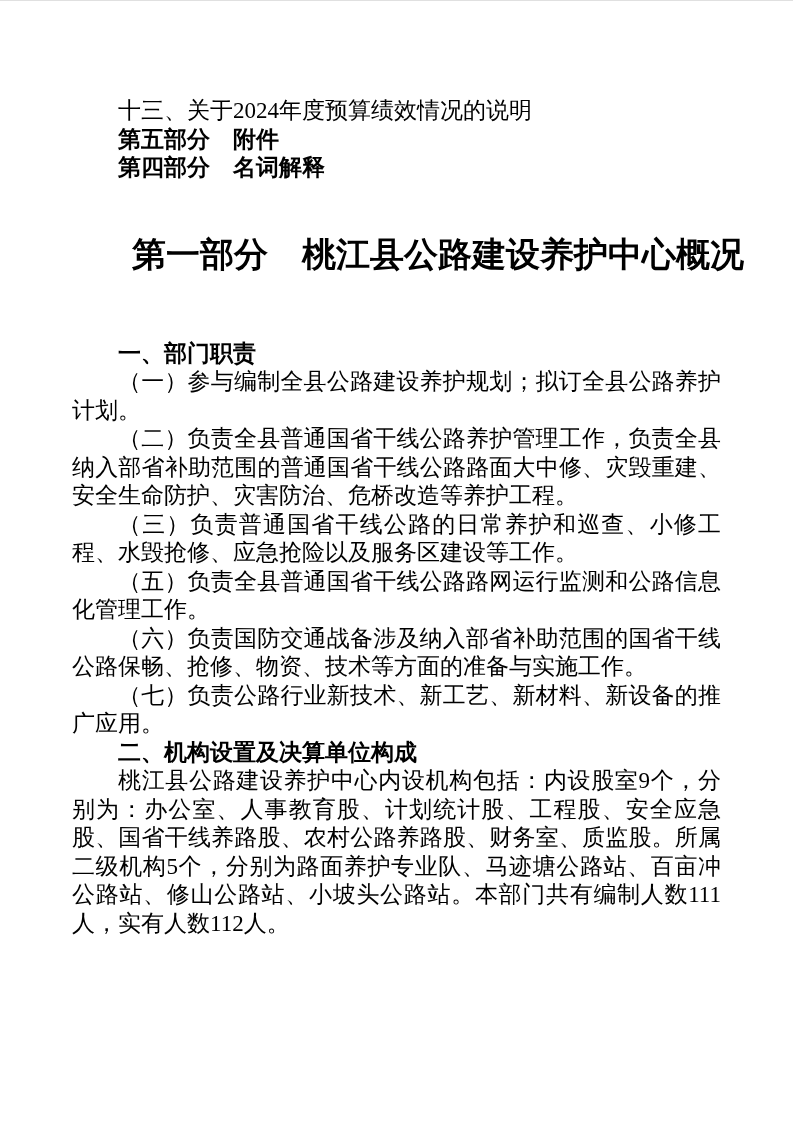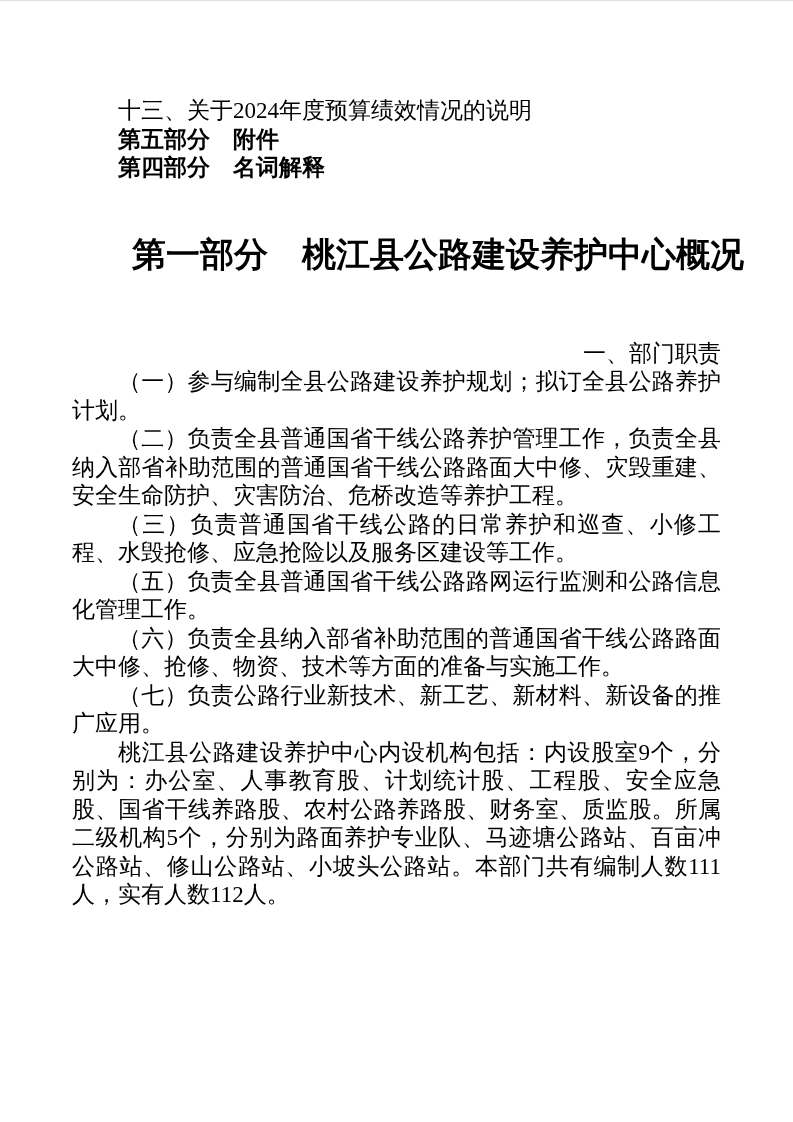--- a/index.html
+++ b/index.html
@@ -37,22 +37,22 @@
   }
   .body-text { margin-top: 63px; }
   .body-text p {
     margin: 0;
     font-size: 23px;
     line-height: 28.5px;
     text-align: justify;
     text-indent: 46px;
   }
   .body-text p.heading {
-    font-weight: normal;
-    text-align: right;
+    font-weight: bold;
+    text-align: left;
   }
 </style>
 </head>
 <body>
 
 <div class="page">
   <div class="content">
 
     <div class="toc">
 
@@ -63,19 +63,20 @@
 
     <h1 class="doc-title">第一部分　桃江县公路建设养护中心概况</h1>
 
     <div class="body-text">
 
     <p class="heading">一、部门职责</p>
         <p class="body">（一）参与编制全县公路建设养护规划；拟订全县公路养护计划。</p>
         <p class="body">（二）负责全县普通国省干线公路养护管理工作，负责全县纳入部省补助范围的普通国省干线公路路面大中修、灾毁重建、安全生命防护、灾害防治、危桥改造等养护工程。</p>
         <p class="body">（三）负责普通国省干线公路的日常养护和巡查、小修工程、水毁抢修、应急抢险以及服务区建设等工作。</p>
         <p class="body">（五）负责全县普通国省干线公路路网运行监测和公路信息化管理工作。</p>
-        <p class="body">（六）负责全县纳入部省补助范围的普通国省干线公路路面大中修、抢修、物资、技术等方面的准备与实施工作。</p>
+        <p class="body">（六）负责国防交通战备涉及纳入部省补助范围的国省干线公路保畅、抢修、物资、技术等方面的准备与实施工作。</p>
         <p class="body">（七）负责公路行业新技术、新工艺、新材料、新设备的推广应用。</p>
+        <p class="heading">二、机构设置及决算单位构成</p>
         <p class="body">桃江县公路建设养护中心内设机构包括：内设股室9个，分别为：办公室、人事教育股、计划统计股、工程股、安全应急股、国省干线养路股、农村公路养路股、财务室、质监股。所属二级机构5个，分别为路面养护专业队、马迹塘公路站、百亩冲公路站、修山公路站、小坡头公路站。本部门共有编制人数111人，实有人数112人。</p>
       </div>
 
   </div>
 </div>
 
 </body></html>

